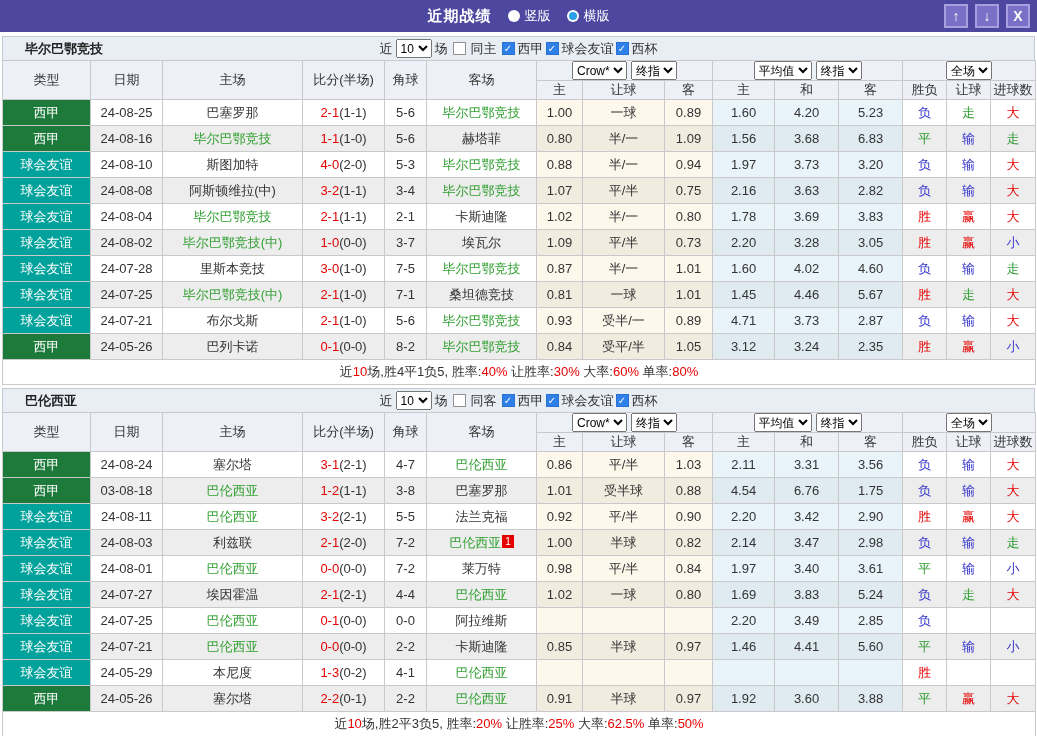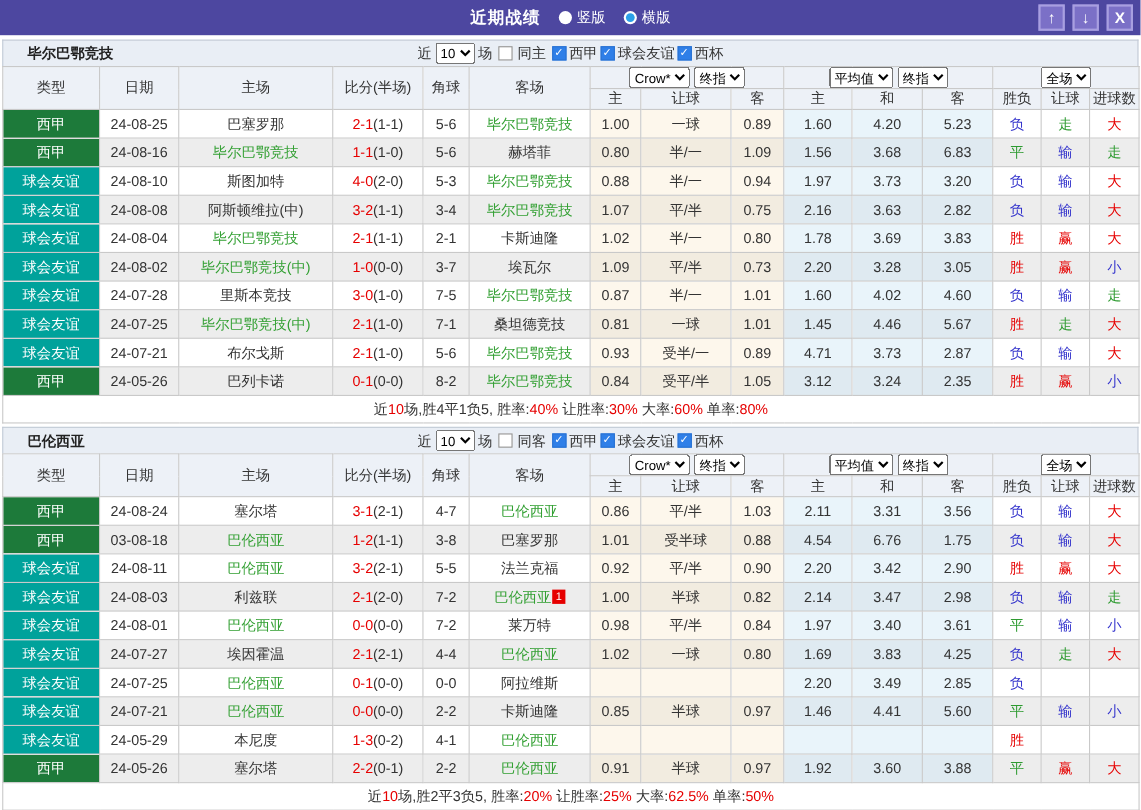--- a/index.html
+++ b/index.html
@@ -482,21 +482,21 @@
         <td>24-07-27</td>
         <td><span>埃因霍温</span></td>
         <td><span class="ft">2-1</span><span class="ht">(2-1)</span></td>
         <td>4-4</td>
         <td><span class="t-green">巴伦西亚</span></td>
         <td class="crow">1.02</td>
         <td class="crow">一球</td>
         <td class="crow">0.80</td>
         <td class="avg">1.69</td>
         <td class="avg">3.83</td>
-        <td class="avg">4.25</td>
+        <td class="avg">5.24</td>
         <td class="c-blue">负</td>
         <td class="c-green">走</td>
         <td class="c-red">大</td>
       </tr>
           <tr>
         <td class="t-fr">球会友谊</td>
         <td>24-07-25</td>
         <td><span class="t-green">巴伦西亚</span></td>
         <td><span class="ft">0-1</span><span class="ht">(0-0)</span></td>
         <td>0-0</td>

